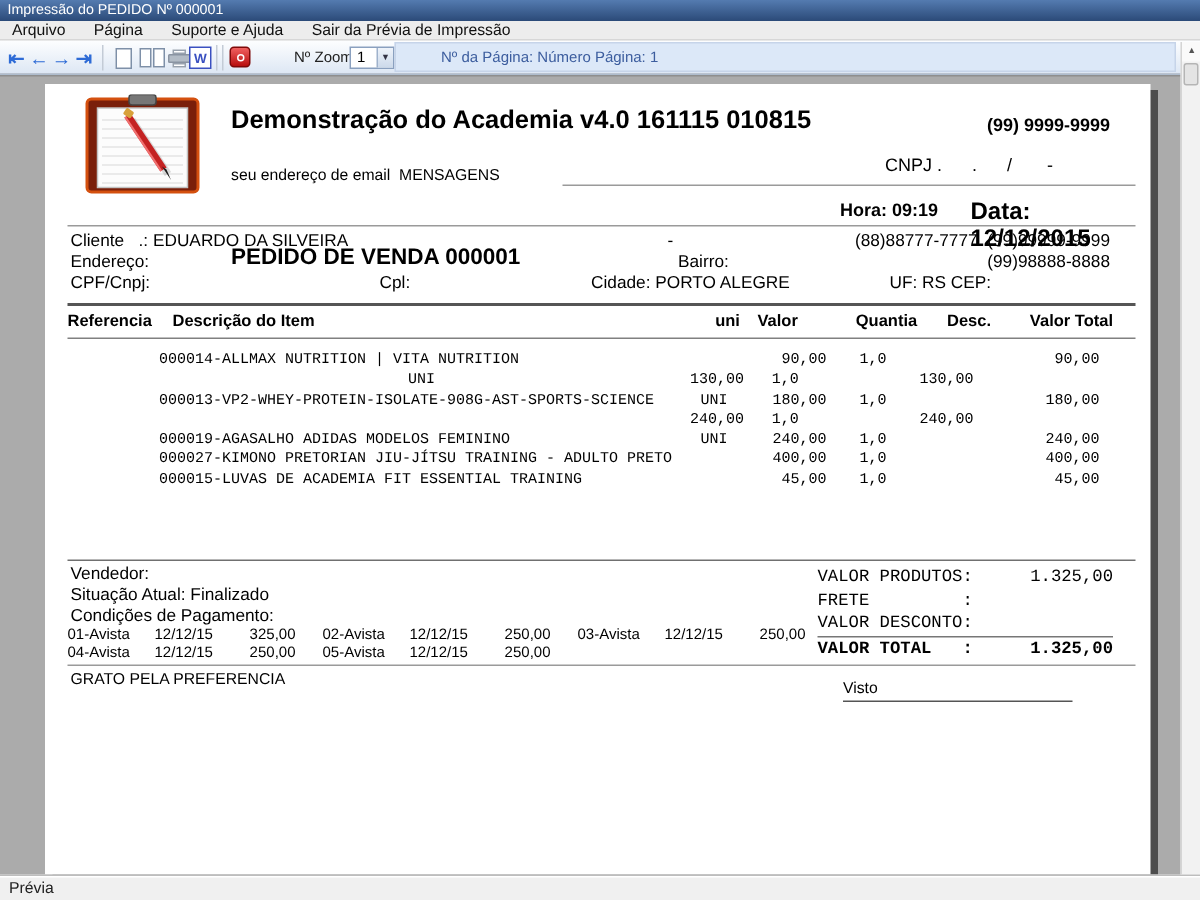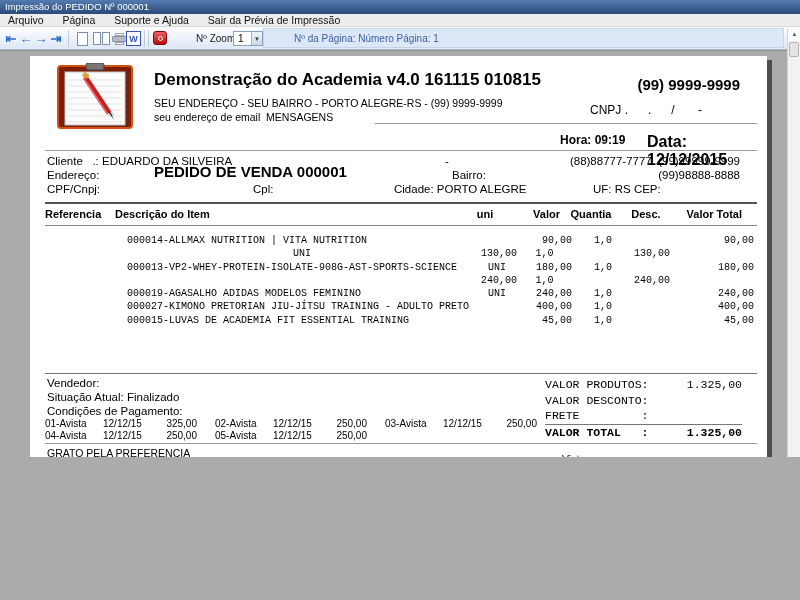--- a/index.html
+++ b/index.html
@@ -1,19 +1,19 @@
 <!DOCTYPE html>
 <html><head>
 <meta charset="utf-8">
 <style>
   * { margin:0; padding:0; box-sizing:border-box; }
   html,body { width:800px; height:600px; }
   body { font-family:"Liberation Sans", sans-serif; background:#ababab; }
 
-  .app { position:relative; width:800px; height:457px; overflow:hidden; background:#ababab; }
+  .app { position:relative; width:800px; height:600px; overflow:hidden; background:#ababab; }
 
   
   .titlebar { position:absolute; left:0; top:0; width:800px; height:14px;
     background:linear-gradient(#547bb0,#2b4a78); color:#fff; font-size:9.5px;
     line-height:14px; padding-left:5px; }
   .menubar { position:absolute; left:0; top:14px; width:800px; height:13px;
     background:#ededed; border-bottom:1px solid #d7d7d7; font-size:10.5px; line-height:12px; color:#111; }
   .menu-item { display:inline-block; padding:0 8px; height:13px; }
 
   .toolbar { position:absolute; left:0; top:27px; width:800px; height:23px;
@@ -54,38 +54,38 @@
     border:1px solid #b5b5b5; border-radius:2px; }
 
   
   .page { position:absolute; left:30px; top:5px; width:737px; height:527px; background:#fff;
     box-shadow:5px 4px 0 #4d4d4d; color:#000; }
   .abs { position:absolute; }
   .pre { white-space:pre; }
   .hline { position:absolute; left:15px; width:712px; height:1px; background:#9a9a9a; }
 
   .h-title { left:124px; top:14px; font-size:17px; font-weight:bold; }
-  .h-phone { right:27px; top:20px; font-size:15px; font-weight:bold; }
+  .h-phone { right:27px; top:20px; font-size:12px; font-weight:bold; }
   .h-addr  { left:124px; top:41px; font-size:10.5px; }
   .h-email { left:124px; top:55px; font-size:10.5px; }
   .h-cnpj  { left:560px; top:47px; font-size:12px; }
   .u-line  { left:345px; top:67px; width:382px; height:1px; background:#9a9a9a; }
 
   .o-title { left:124px; top:74px; font-size:15px; font-weight:bold;margin-top:33px; }
   .o-hora  { left:530px; top:77px; font-size:12px; font-weight:bold; }
   .o-data  { left:617px; top:77px; font-size:16px; font-weight:bold; }
 
   .cl { font-size:11.5px; }
 
   .tgrid { display:grid; grid-template-columns:70px 350px 40px 55px 62px 48px 87px; }
   .thead { position:absolute; left:15px; top:152px; width:712px; font-size:11px; font-weight:bold; }
   .thead .c-uni,.thead .c-qtd,.thead .c-dsc { text-align:center; }
-  .thead .c-val { text-align:right; }
+  .thead .c-val { }
   .thead .c-tot { text-align:right; padding-right:15px; }
-  .items { position:absolute; left:27px; top:178px; width:712px;
+  .items { position:absolute; left:6px; top:178px; width:712px;
     font-family:"Liberation Mono","DejaVu Sans Mono",monospace; font-size:10px; line-height:13.3px; }
   .items .c-uni { text-align:center; }
   .items .c-val { text-align:right; }
   .items .c-qtd { text-align:center; }
   .items .c-dsc { text-align:center; }
   .items .c-tot { text-align:right; padding-right:15px; }
 
   .fleft { position:absolute; left:17px; top:321px; font-size:11.5px; line-height:13.8px; }
   .totals { position:absolute; left:515px; top:321px; width:197px;
     font-family:"Liberation Mono","DejaVu Sans Mono",monospace; font-size:11.5px; }
@@ -166,21 +166,20 @@
         <path stroke="#e4e4e4" stroke-width="1" d="M16 17h54M16 23h54M16 29h54M16 35h54M16 41h54M16 47h54M16 53h54M16 59h54"></path>
         <line x1="33" y1="14" x2="57" y2="50" stroke="#9a9a9a" stroke-width="5" opacity="0.35" transform="translate(3,3)"></line>
         <line x1="33" y1="14" x2="57" y2="50" stroke="#c42222" stroke-width="5"></line>
         <line x1="31.5" y1="15" x2="55.5" y2="51" stroke="#f07070" stroke-width="1.5"></line>
         <polygon points="56,48 62,57 59,50" fill="#1a1a1a"></polygon>
         <rect x="31" y="10" width="6" height="5" rx="1" fill="#d8a13a" transform="rotate(34 34 12)"></rect>
       </svg>
 
       <div class="abs h-title">Demonstração do Academia v4.0 161115 010815</div>
       <div class="abs h-phone">(99) 9999-9999</div>
-      <div class="abs h-addr">SEU ENDEREÇO - SEU BAIRRO - PORTO ALEGRE-RS - (99) 9999-9999</div>
       <div class="abs h-email pre">seu endereço de email  MENSAGENS</div>
       <div class="abs h-cnpj pre">CNPJ .      .      /       -</div>
       <div class="u-line abs"></div>
 
       <div class="abs o-title">PEDIDO DE VENDA 000001</div>
       <div class="abs o-hora">Hora: 09:19</div>
       <div class="abs o-data">Data: 12/12/2015</div>
       <div class="hline" style="top:94px"></div>
 
       <div class="abs cl pre" style="left:17px;top:99px">Cliente   .: EDUARDO DA SILVEIRA</div>
@@ -277,25 +276,25 @@
         <div>Situação Atual: Finalizado</div>
         <div>Condições de Pagamento:</div>
       </div>
 
       <div class="totals">
         <div class="trow">
           <span class="pre">VALOR PRODUTOS:</span>
           <span>1.325,00</span>
         </div>
         <div class="trow">
+          <span class="pre">FRETE         :</span>
+          <span></span>
+        </div>
+        <div class="trow">
           <span class="pre">VALOR DESCONTO:</span>
-          <span></span>
-        </div>
-        <div class="trow">
-          <span class="pre">FRETE         :</span>
           <span></span>
         </div>
         <div class="trow grand">
           <span class="pre">VALOR TOTAL   :</span>
           <span>1.325,00</span>
         </div>
       </div>
 
       <div class="pays">
         <div class="pay" style="left:0;top:0">

